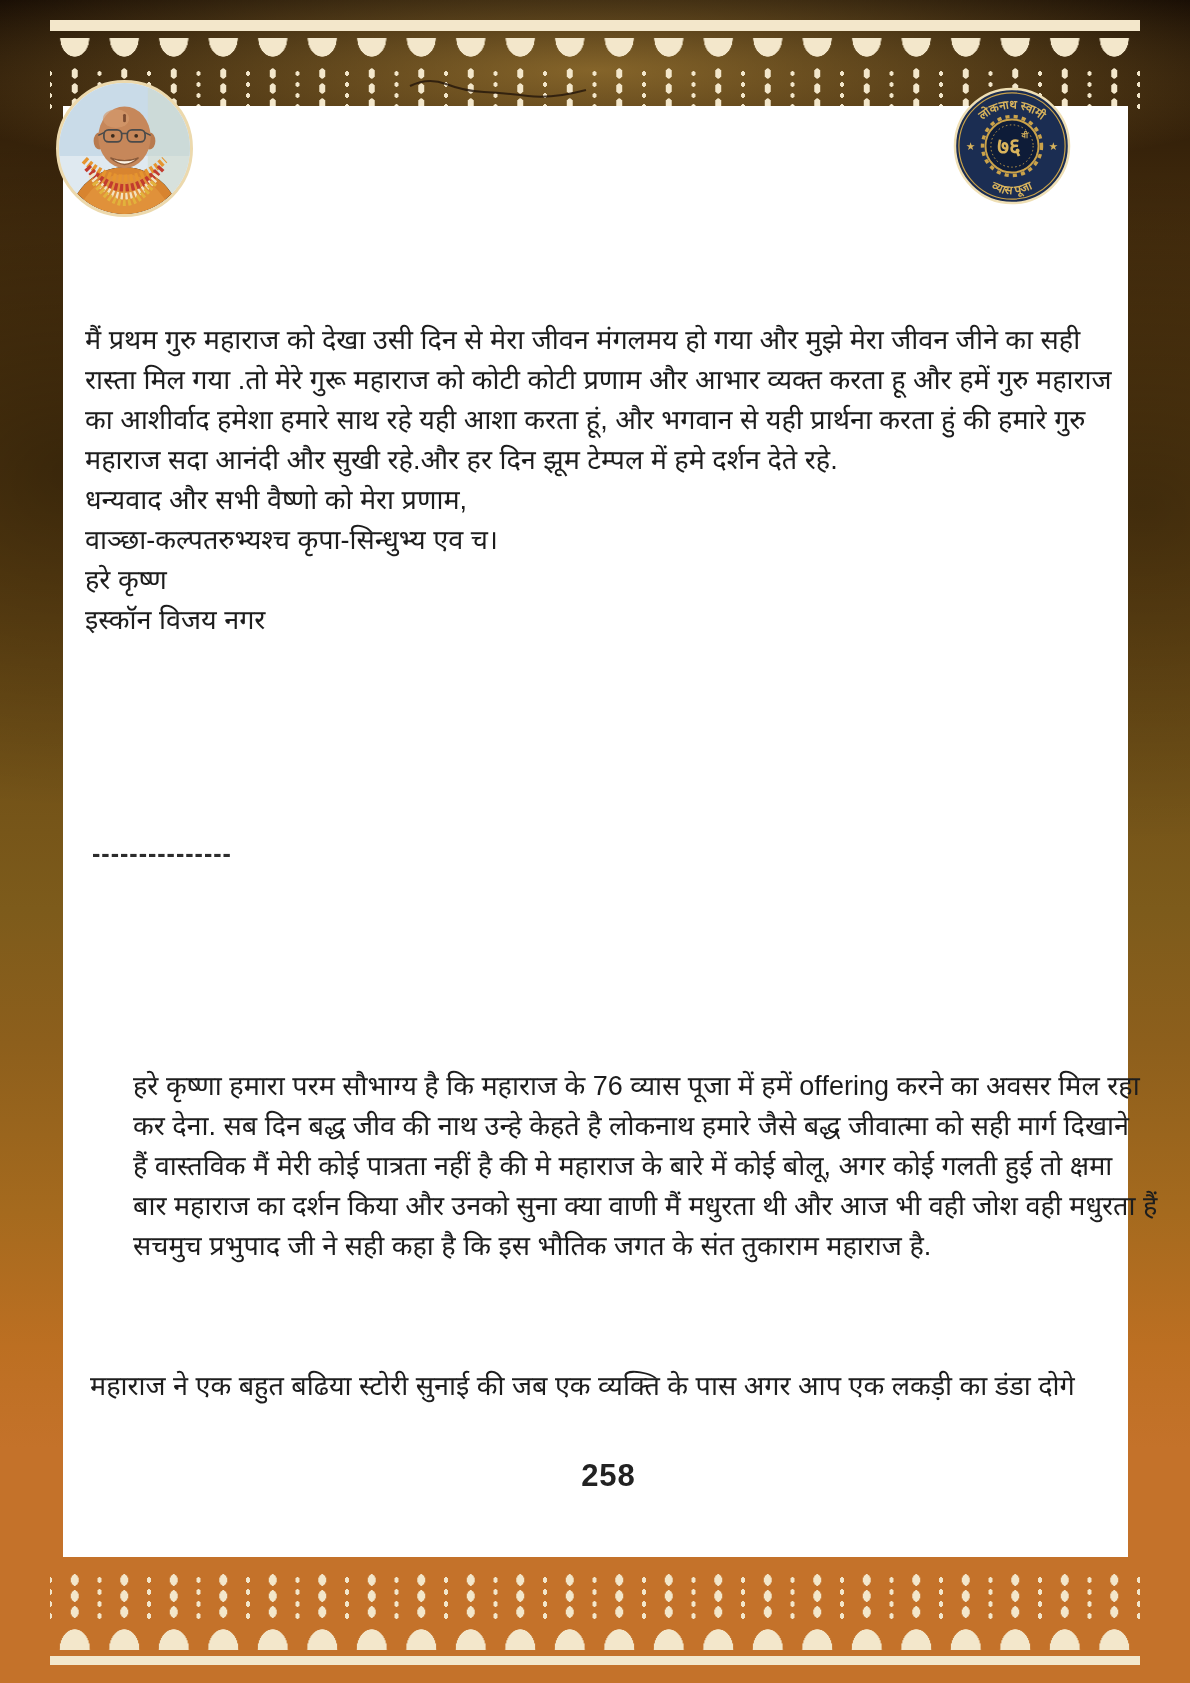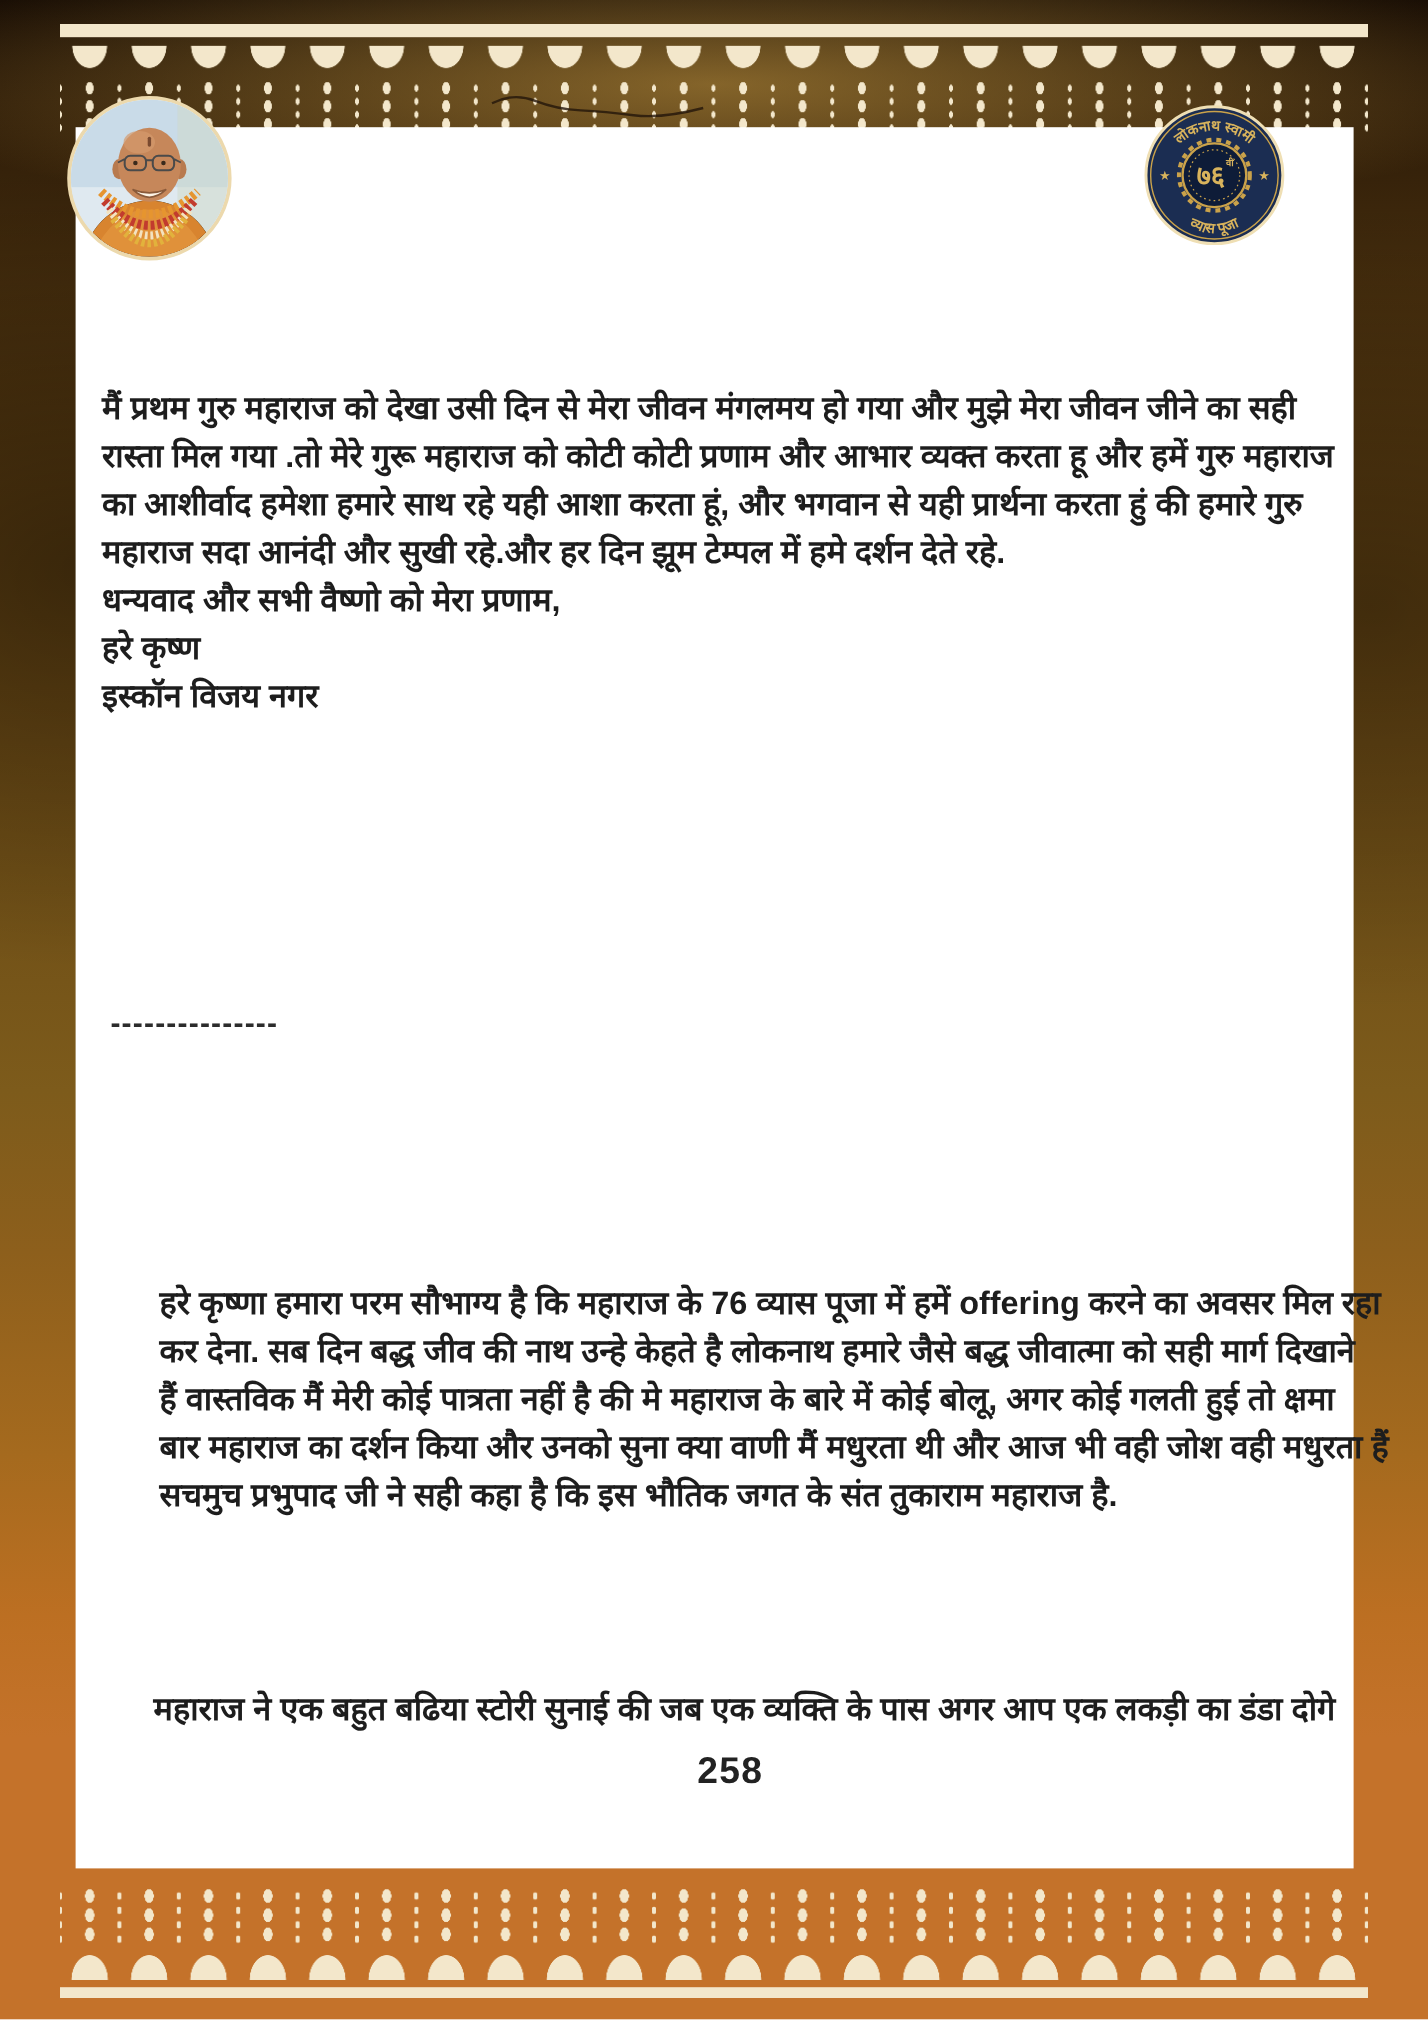--- a/index.html
+++ b/index.html
@@ -58,28 +58,28 @@
   
   .photo{
     position:absolute; left:56px; top:80px; width:137px; height:137px;
     border-radius:50%; border:3px solid #ecd9ad; overflow:hidden; background:#dfe8ee;
   }
   .photo svg{ display:block; width:100%; height:100%; }
   .badge{ position:absolute; left:953px; top:87px; width:118px; height:118px; }
   .badge svg{ display:block; width:100%; height:100%; }
 
   
-  .txt{ color:#1d1d1d; font-size:27px; line-height:40px; font-weight:700; white-space:nowrap; }
+  .txt{ color:#1d1d1d; font-size:27px; line-height:40px; font-weight:400; white-space:nowrap; }
   .block-1{ position:absolute; left:85px; top:320px; }
   .sep{
     position:absolute; left:92px; top:838px; color:#2c2c2c;
     font-size:25px; font-weight:bold; letter-spacing:1px; line-height:30px;
   }
   .block-2{ position:absolute; left:85px; top:1066px;margin-left:48px; }
-  .block-3{ position:absolute; left:90px; top:1404px;margin-left:38px; }
+  .block-3{ position:absolute; left:90px; top:1366px; }
   .page-number{
     position:absolute; left:63px; top:1458px; width:1091px; text-align:center;
     color:#222; font-size:31px; font-weight:bold; letter-spacing:1px;
   }
 </style>
 </head>
 <body>
 
 <div class="canvas">
 
@@ -148,20 +148,21 @@
       <text x="73" y="52" font-size="8" font-weight="bold" fill="#d8b35c" text-anchor="middle">वी</text>
     </svg>
   </div>
 
   <div class="txt block-1">
     <div>मैं प्रथम गुरु महाराज को देखा उसी दिन से मेरा जीवन मंगलमय हो गया और मुझे मेरा जीवन जीने का सही</div>
     <div>रास्ता मिल गया .तो मेरे गुरू महाराज को कोटी कोटी प्रणाम और आभार व्यक्त करता हू और हमें गुरु महाराज</div>
     <div>का आशीर्वाद हमेशा हमारे साथ रहे यही आशा करता हूं, और भगवान से यही प्रार्थना करता हुं की हमारे गुरु</div>
     <div>महाराज सदा आनंदी और सुखी रहे.और हर दिन झूम टेम्पल में हमे दर्शन देते रहे.</div>
     <div>धन्यवाद और सभी वैष्णो को मेरा प्रणाम,</div>
+    <div>वाञ्छा-कल्पतरुभ्यश्च कृपा-सिन्धुभ्य एव च।</div>
     <div>हरे कृष्ण</div>
     <div>इस्कॉन विजय नगर</div>
   </div>
 
   <div class="sep">---------------</div>
 
   <div class="txt block-2">
     <div>हरे कृष्णा हमारा परम सौभाग्य है कि महाराज के 76 व्यास पूजा में हमें offering करने का अवसर मिल रहा</div>
     <div>कर देना. सब दिन  बद्ध जीव की नाथ उन्हे केहते है लोकनाथ हमारे जैसे बद्ध जीवात्मा को सही मार्ग दिखाने</div>
     <div>हैं वास्तविक मैं मेरी कोई पात्रता नहीं है की मे महाराज के बारे में कोई बोलू, अगर कोई गलती हुई तो क्षमा</div>

